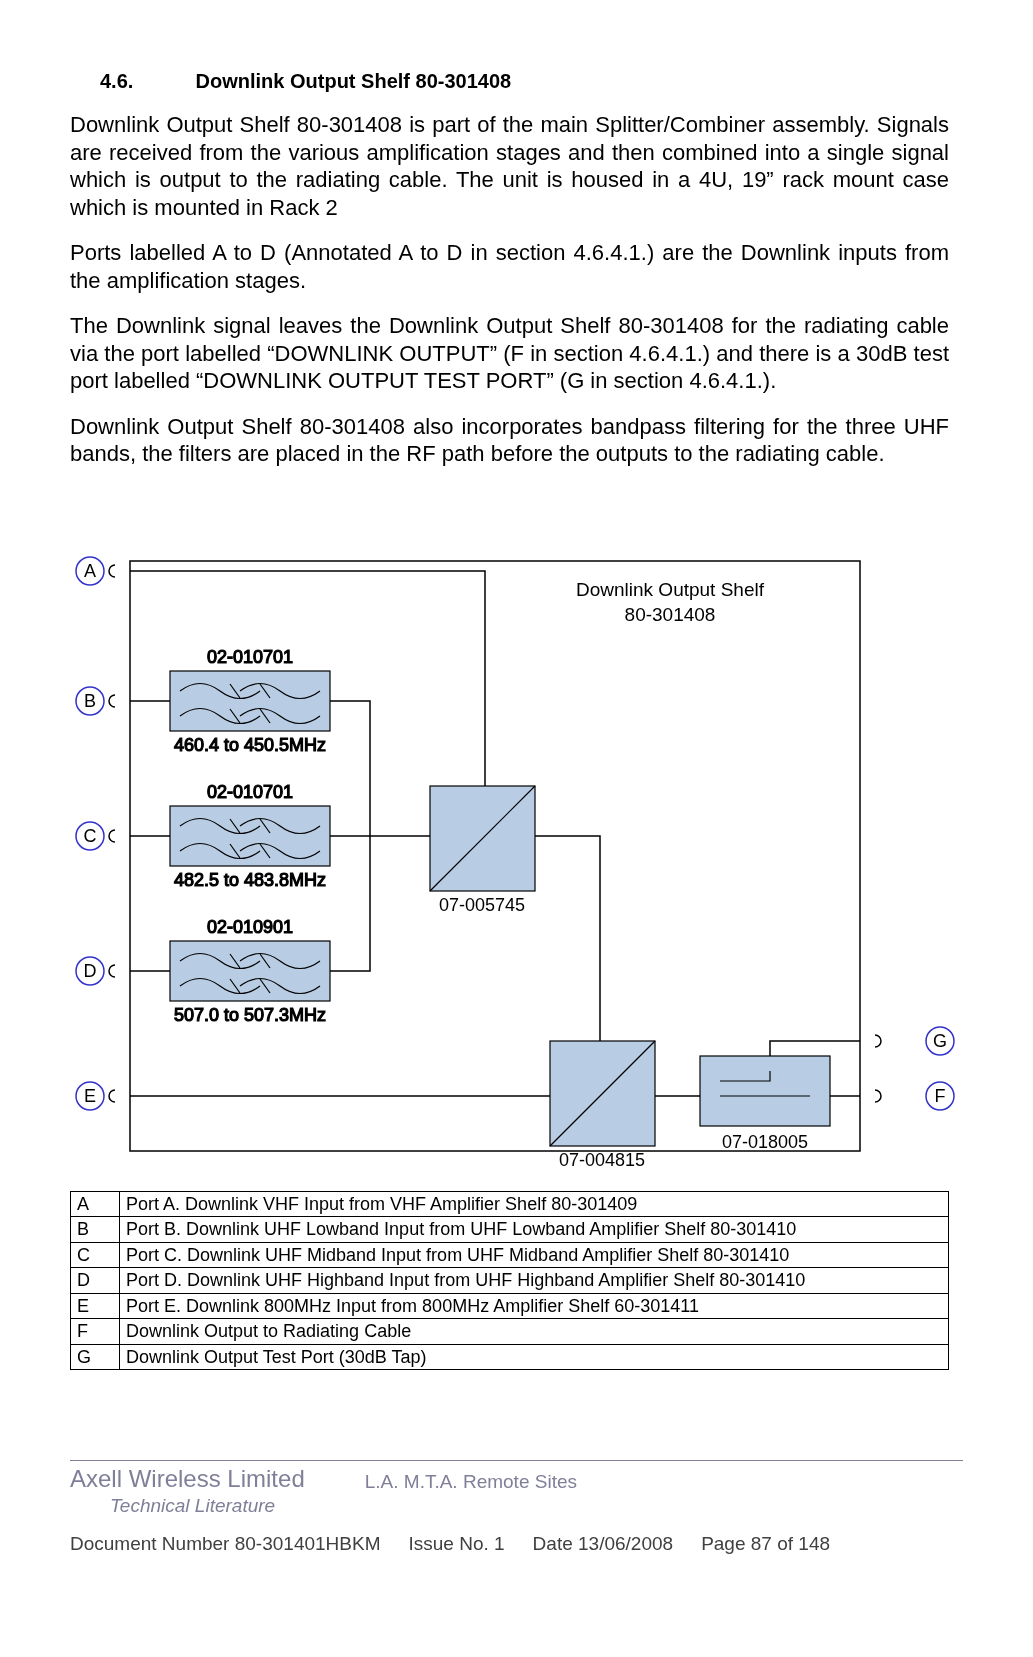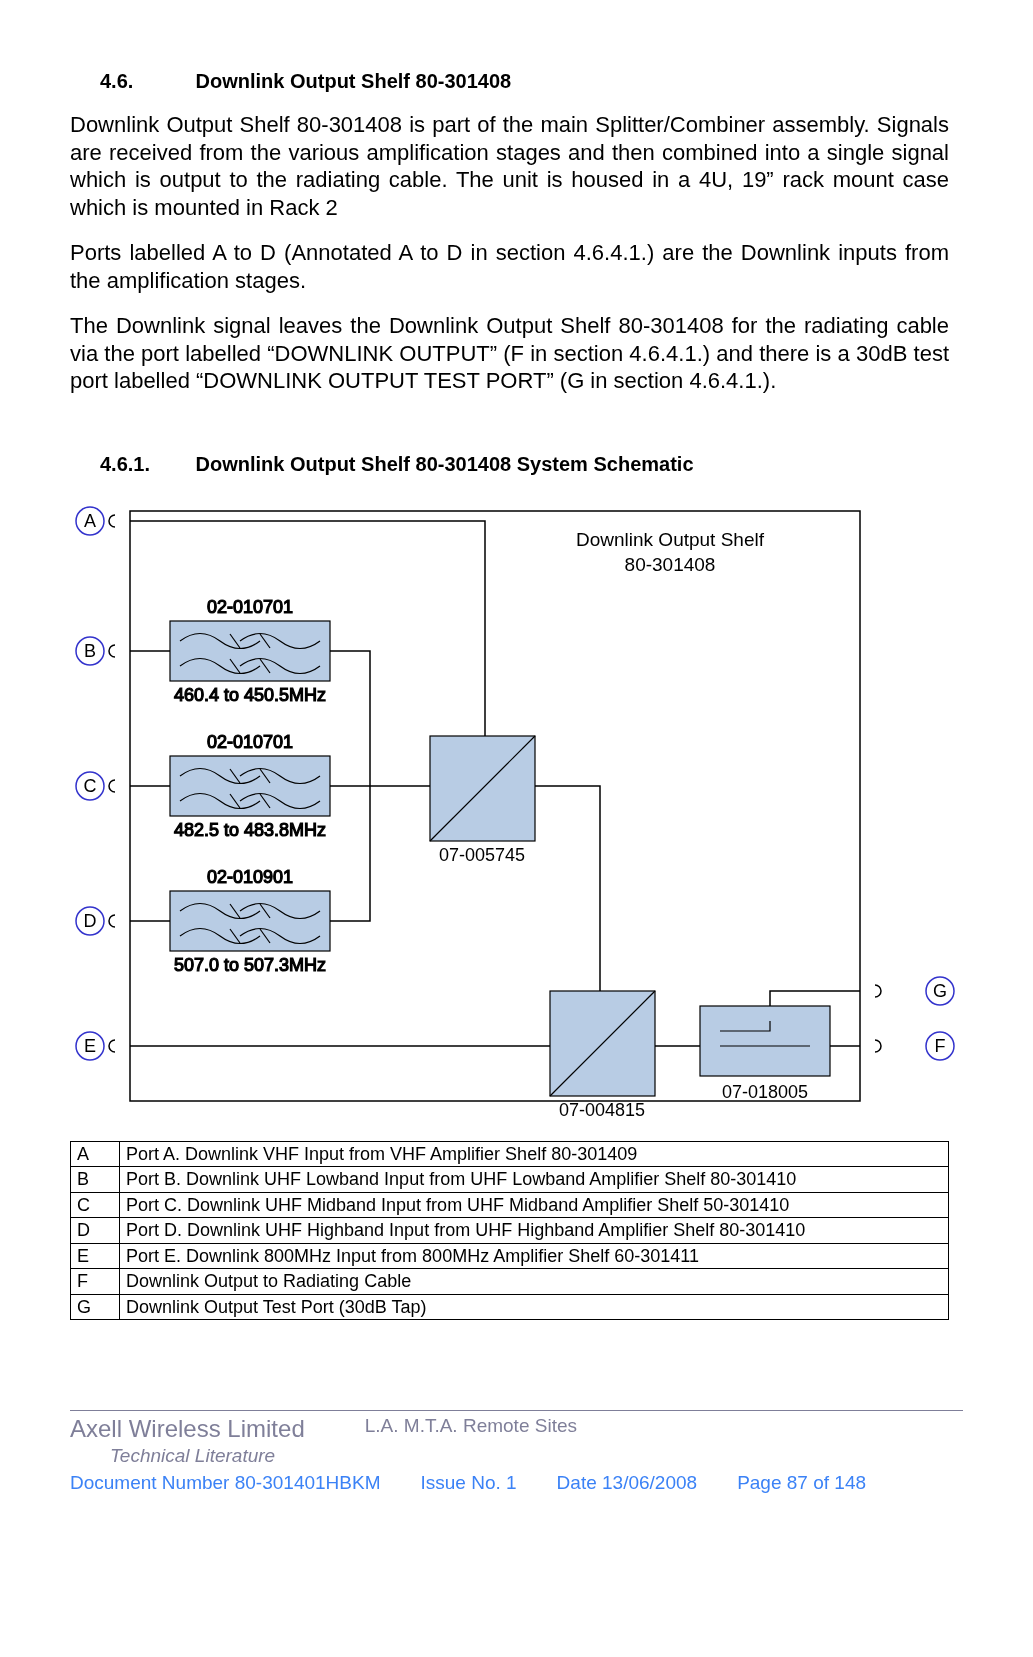--- a/index.html
+++ b/index.html
@@ -45,54 +45,51 @@
     line-height:1.25;
   }
   .port-table td.key { width: 36px; }
   .footer {
     margin-top: 70px;
     border-top: 0;
     padding: 0 70px 30px 70px;
     font-size: 18px;
     color: #7f7f99;
   }
-  .footer .row1 { display:flex; }
+  .footer .row1 { display:flex; align-items:flex-end; }
   .footer .brand {
     font-family: "Trebuchet MS", Arial, sans-serif;
     font-size: 24px;
     color: #7f7f99;
     font-weight: 500;
   }
   .footer .remote { margin-left: 60px; color:#7f7f99; font-size:19px; }
   .footer .row2 { color:#7f7f99; font-size:19px; padding-left:40px; margin-top:2px;font-style:italic;}
-  .footer .row3 { color:#3b82f6; font-size:19px; margin-top:5px; display:flex; gap:40px;}
+  .footer .row3 { color:#404040; font-size:19px; margin-top:16px; display:flex; gap:28px;}
   hr.footline { border:none; border-top:1px solid #7f7f99; margin:4px 0 4px 0;}
   
   .schematic svg { display:block; }
 </style>
 </head>
 <body>
 
 <div class="page">
 
   <div class="sect-head">
     <span class="num">4.6.</span>
     <span>Downlink Output Shelf 80-301408</span>
   </div>
 
   <p class="body">Downlink Output Shelf 80-301408 is part of the main Splitter/Combiner assembly. Signals are received from the various amplification stages and then combined into a single signal which is output to the radiating cable. The unit is housed in a 4U, 19” rack mount case which is mounted in Rack 2</p>
   <p class="body">Ports labelled A to D (Annotated A to D in section 4.6.4.1.) are the Downlink inputs from the amplification stages.</p>
   <p class="body">The Downlink signal leaves the Downlink Output Shelf 80-301408 for the radiating cable via the port labelled “DOWNLINK OUTPUT” (F in section 4.6.4.1.) and there is a 30dB test port labelled “DOWNLINK OUTPUT TEST PORT” (G in section 4.6.4.1.).</p>
+  <p class="body">Downlink Output Shelf 80-301408 also incorporates bandpass filtering for the three UHF bands, the filters are placed in the RF path before the outputs to the radiating cable.</p>
 
   <div style="height:40px"></div>
 
-  <div class="sect-head">
-    <span class="num">4.6.1.</span>
-    <span>Downlink Output Shelf 80-301408 System Schematic</span>
-  </div>
 
   <div class="schematic">
     <svg width="893" height="620" viewBox="0 0 893 620">
 
       <rect x="60" y="10" width="730" height="590" fill="none" stroke="#000" stroke-width="1.5"></rect>
 
       <text x="600" y="45" text-anchor="middle" font-size="19" font-family="Arial">Downlink Output Shelf</text>
       <text x="600" y="70" text-anchor="middle" font-size="19" font-family="Arial">80-301408</text>
 
       <g font-size="18" font-family="Arial" text-anchor="middle">
@@ -215,21 +212,21 @@
       <tr>
           <td class="key">A</td>
           <td>Port A. Downlink VHF Input from VHF Amplifier Shelf 80-301409</td>
         </tr>
       <tr>
           <td class="key">B</td>
           <td>Port B. Downlink UHF Lowband Input from UHF Lowband Amplifier Shelf 80-301410</td>
         </tr>
       <tr>
           <td class="key">C</td>
-          <td>Port C. Downlink UHF Midband Input from UHF Midband Amplifier Shelf 50-301410</td>
+          <td>Port C. Downlink UHF Midband Input from UHF Midband Amplifier Shelf 80-301410</td>
         </tr>
       <tr>
           <td class="key">D</td>
           <td>Port D. Downlink UHF Highband Input from UHF Highband Amplifier Shelf 80-301410</td>
         </tr>
       <tr>
           <td class="key">E</td>
           <td>Port E. Downlink 800MHz Input from 800MHz Amplifier Shelf 60-301411</td>
         </tr>
       <tr>

